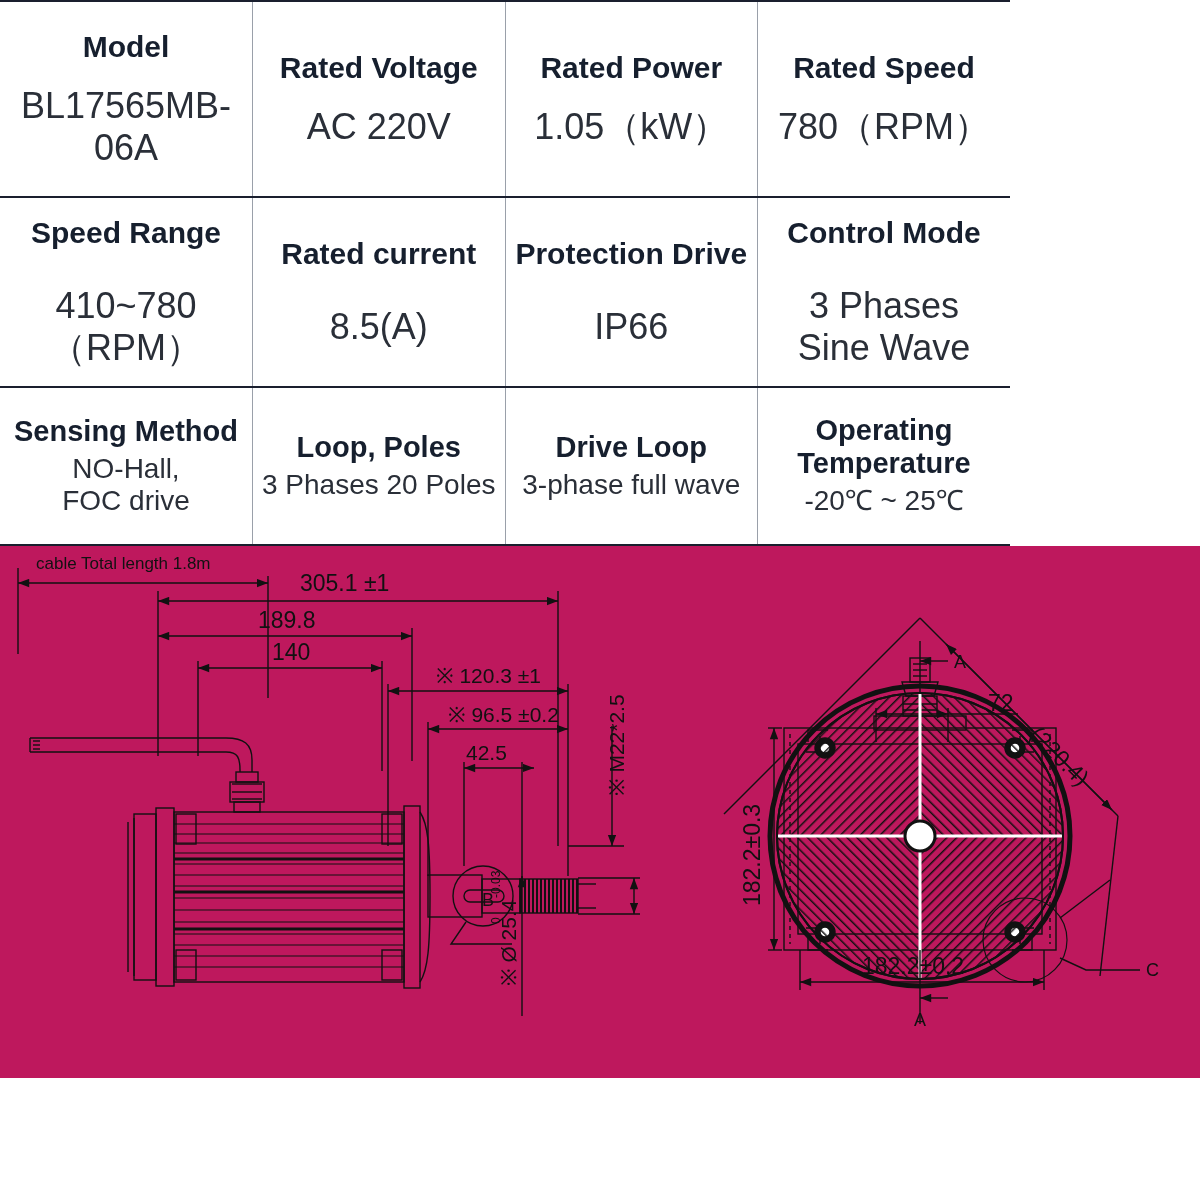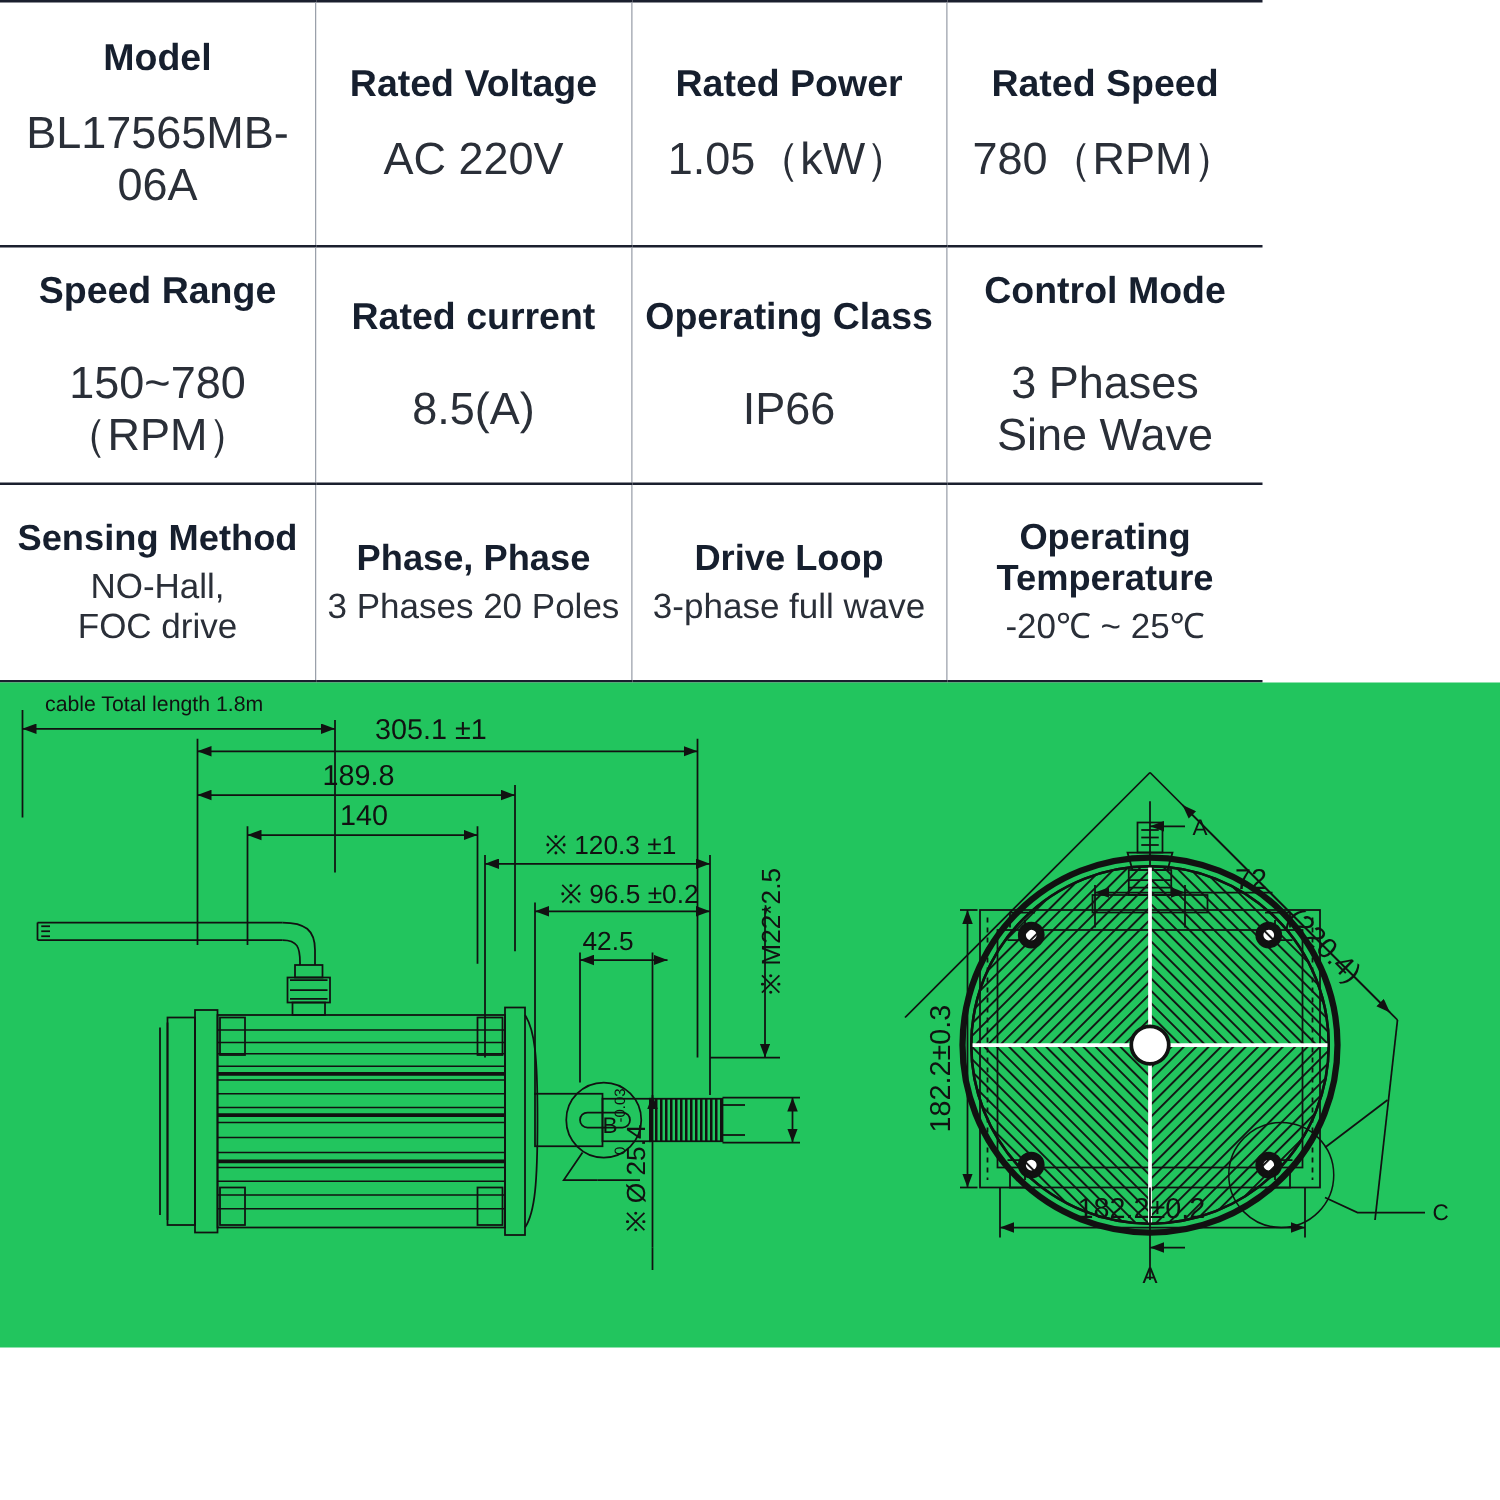--- a/index.html
+++ b/index.html
@@ -77,21 +77,21 @@
   .row-3 .cell-inner { gap: 6px; }
   .row-3 td { height: 158px; }
   .row-3 .cell-label { font-size: 29px; }
   .row-3 .cell-value { font-size: 28px; }
 
   
   .drawing-area {
     position: relative;
     width: 1200px;
     height: 532px;
-    background: #22c55e;
+    background: #be185d;
   }
   .drawing-area svg { display: block; }
 </style>
 </head>
 <body>
 
 <div id="page">
 
 
   <table class="spec-table">
@@ -119,32 +119,32 @@
             <div class="cell-inner">
         <div class="cell-label">Rated Speed</div>
         <div class="cell-value">780（RPM）</div>
       </div>
           </td>
     </tr>
     <tr class="row-2">
       <td>
             <div class="cell-inner">
         <div class="cell-label">Speed Range</div>
-        <div class="cell-value">150~780（RPM）</div>
+        <div class="cell-value">410~780（RPM）</div>
       </div>
           </td>
       <td>
             <div class="cell-inner">
         <div class="cell-label">Rated current</div>
         <div class="cell-value">8.5(A)</div>
       </div>
           </td>
       <td>
             <div class="cell-inner">
-        <div class="cell-label">Operating Class</div>
+        <div class="cell-label">Protection Drive</div>
         <div class="cell-value">IP66</div>
       </div>
           </td>
       <td>
             <div class="cell-inner">
         <div class="cell-label">Control Mode</div>
         <div class="cell-value">3 Phases
 Sine Wave</div>
       </div>
           </td>
@@ -152,21 +152,21 @@
     <tr class="row-3">
       <td>
             <div class="cell-inner">
         <div class="cell-label">Sensing Method</div>
         <div class="cell-value">NO-Hall,
 FOC drive</div>
       </div>
           </td>
       <td>
             <div class="cell-inner">
-        <div class="cell-label">Phase, Phase</div>
+        <div class="cell-label">Loop, Poles</div>
         <div class="cell-value">3 Phases 20 Poles</div>
       </div>
           </td>
       <td>
             <div class="cell-inner">
         <div class="cell-label">Drive Loop</div>
         <div class="cell-value">3-phase full wave</div>
       </div>
           </td>
       <td>

